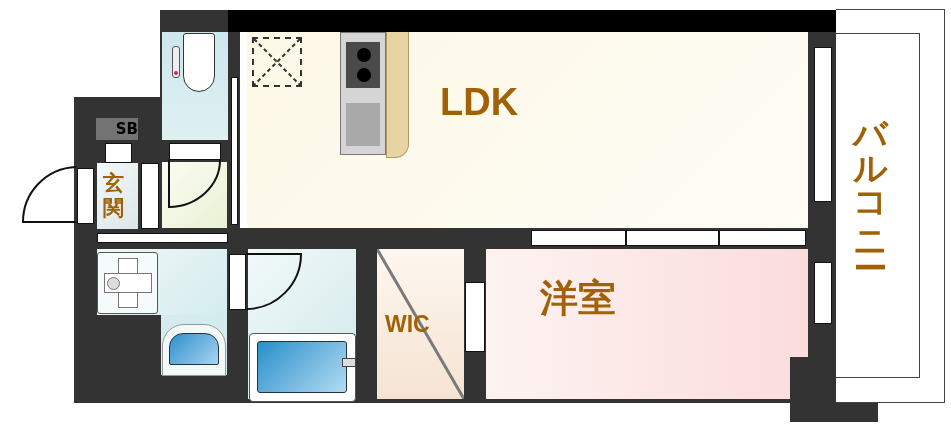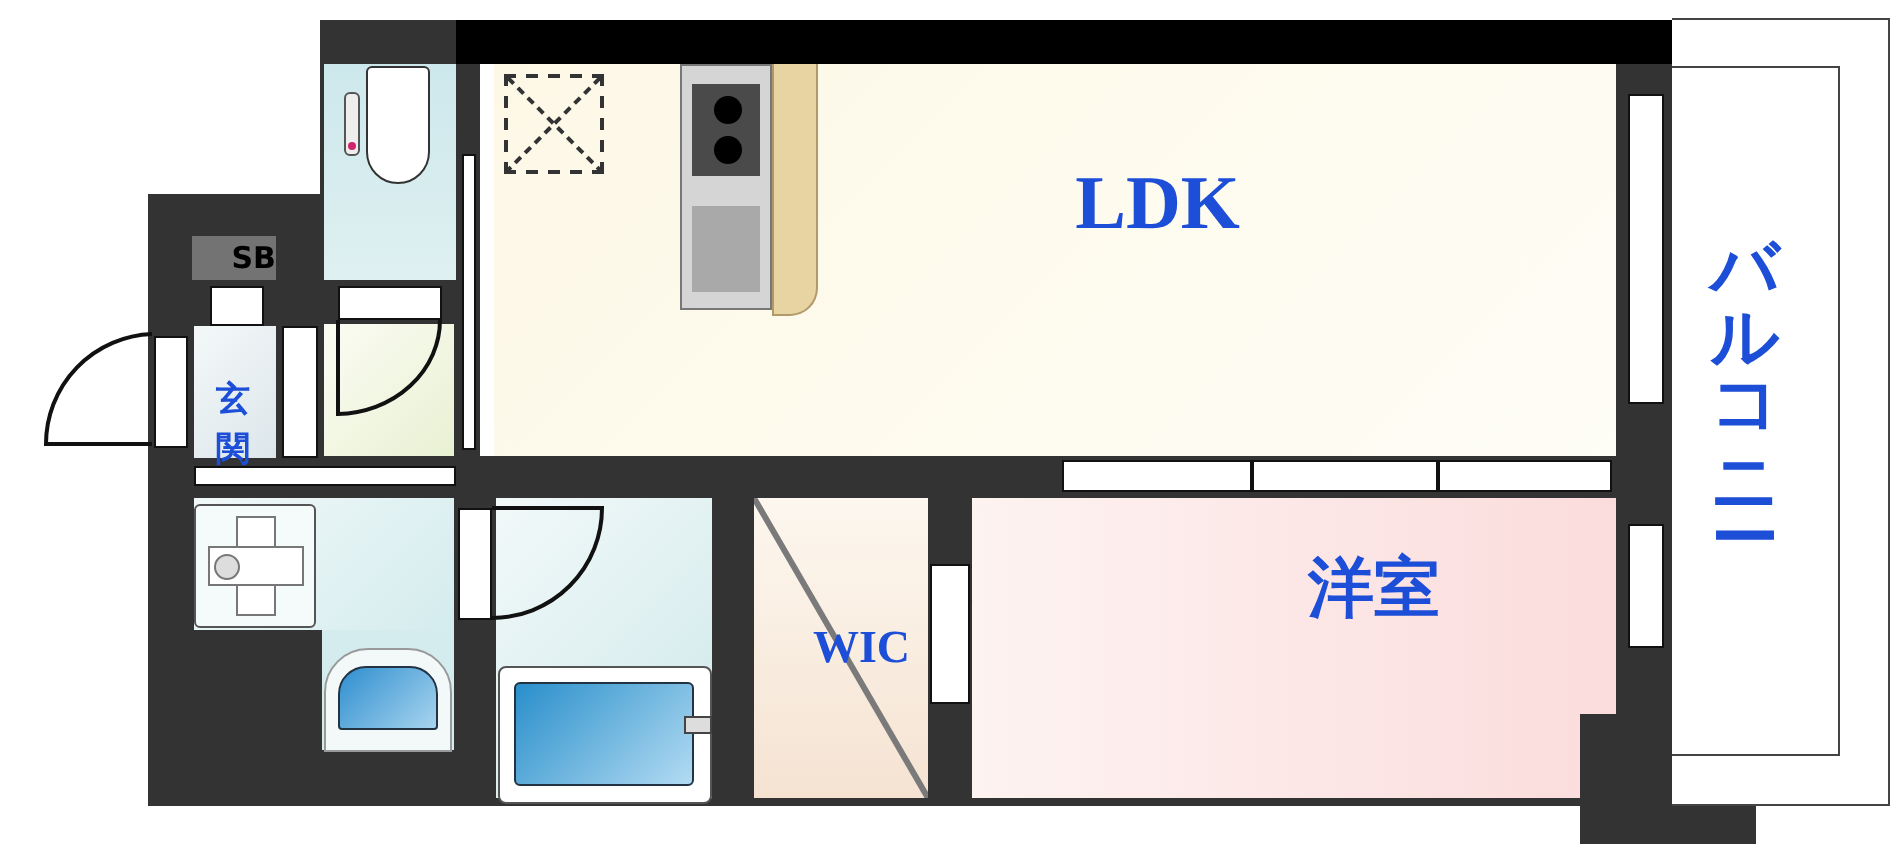--- a/index.html
+++ b/index.html
@@ -1,19 +1,19 @@
 <!DOCTYPE html>
 <html><head>
 <meta charset="utf-8">
 <style>
   html, body { margin:0; padding:0; background:#ffffff; }
   body { width:951px; height:433px; position:relative; overflow:hidden; font-family:"DejaVu Sans", sans-serif; }
   .abs { position:absolute; }
   .wall { position:absolute; background:#333333; }
-  .room-label { position:absolute; font-weight:bold; color:#1d4ed8; text-align:right; line-height:1.08; font-family:Liberation Serif, serif; }
+  .room-label { position:absolute; font-weight:bold; color:#a16207; text-align:left; line-height:1.08; font-family:Liberation Sans, sans-serif; }
   .white { position:absolute; background:#ffffff; border:1.5px solid #111; box-sizing:border-box; }
 </style>
 </head>
 <body>
 
 <div class="wall" style="left:160px;top:10px;width:80px;height:90px;"></div>
 <div class="wall" style="left:74px;top:97px;width:166px;height:140px;"></div>
 <div class="wall" style="left:74px;top:228px;width:760px;height:175px;"></div>
 <div class="wall" style="left:808px;top:10px;width:28px;height:360px;"></div>
 <div class="wall" style="left:790px;top:357px;width:88px;height:65px;"></div>
@@ -49,21 +49,21 @@
 
 <div class="abs" style="left:162px;top:162px;width:65px;height:66px;background:linear-gradient(135deg,#fbfcf3,#e9f1d3);"></div>
 <svg class="abs" style="left:168px;top:160px;" width="55" height="52">
     <path d="M1 0 L1 47 A 52 47 0 0 0 52 0" fill="none" stroke="#111" stroke-width="2"></path>
   </svg>
 <div class="white" style="left:141px;top:163px;width:18px;height:66px;"></div>
 
 <div class="abs" style="left:97px;top:163px;width:41px;height:66px;background:linear-gradient(135deg,#f4f8f9,#dce6ea);"></div>
 <div class="abs" style="left:96px;top:118px;width:42px;height:22px;background:#737373;font-weight:bold;font-size:15px;text-align:right;line-height:22px;">SB</div>
 <div class="white" style="left:105px;top:143px;width:27px;height:20px;"></div>
-<div class="room-label" style="left:103px;top:170px;width:22px;font-size:17px;line-height:25px;word-break:break-all;margin-top:17px;">玄関</div>
+<div class="room-label" style="left:103px;top:170px;width:22px;font-size:21px;line-height:25px;word-break:break-all;">玄関</div>
 <div class="white" style="left:77px;top:168px;width:17px;height:56px;"></div>
 <svg class="abs" style="left:20px;top:166px;" width="58" height="58">
     <path d="M56 1 A 55 55 0 0 0 3 56 L56 56" fill="none" stroke="#111" stroke-width="2"></path>
   </svg>
 
 <div class="white" style="left:97px;top:233px;width:131px;height:10px;"></div>
 
 <div class="abs" style="left:97px;top:249px;width:130px;height:66px;background:linear-gradient(135deg,#f1f8f8,#d4ecee);"></div>
 <div class="abs" style="left:161px;top:315px;width:66px;height:60px;background:#d4ecee;"></div>
 <div class="abs" style="left:97px;top:252px;width:61px;height:62px;background:#f5fbfb;border:1.5px solid #555;border-radius:3px;box-sizing:border-box;">
@@ -89,21 +89,21 @@
 <svg class="abs" style="left:377px;top:249px;" width="87" height="150">
     <line x1="0" y1="0" x2="87" y2="150" stroke="#7a7a7a" stroke-width="3"></line>
   </svg>
 <div class="room-label" style="left:385px;top:312px;width:70px;font-size:23px;">WIC</div>
 <div class="white" style="left:465px;top:282px;width:20px;height:70px;"></div>
 <svg class="abs" style="left:485px;top:282px;" width="20" height="20">
     <path d="M1 1 L17 10 L1 19" fill="#fff" stroke="#111" stroke-width="1.5"></path>
   </svg>
 
 <div class="abs" style="left:486px;top:249px;width:322px;height:150px;background:linear-gradient(90deg,#fdf3f1,#fbdcdc);"></div>
-<div class="room-label" style="left:540px;top:278px;width:180px;font-size:33px;">
+<div class="room-label" style="left:540px;top:278px;width:180px;font-size:38px;">
   <div>洋室</div>
 </div>
 <div class="wall" style="left:790px;top:357px;width:46px;height:50px;"></div>
 
 <div class="white" style="left:531px;top:230px;width:275px;height:16px;"></div>
 <div class="abs" style="left:625px;top:230px;width:2px;height:16px;background:#111;"></div>
 <div class="abs" style="left:718px;top:230px;width:2px;height:16px;background:#111;"></div>
 
 <div class="white" style="left:814px;top:47px;width:18px;height:155px;"></div>
 <div class="white" style="left:814px;top:262px;width:18px;height:62px;"></div>

